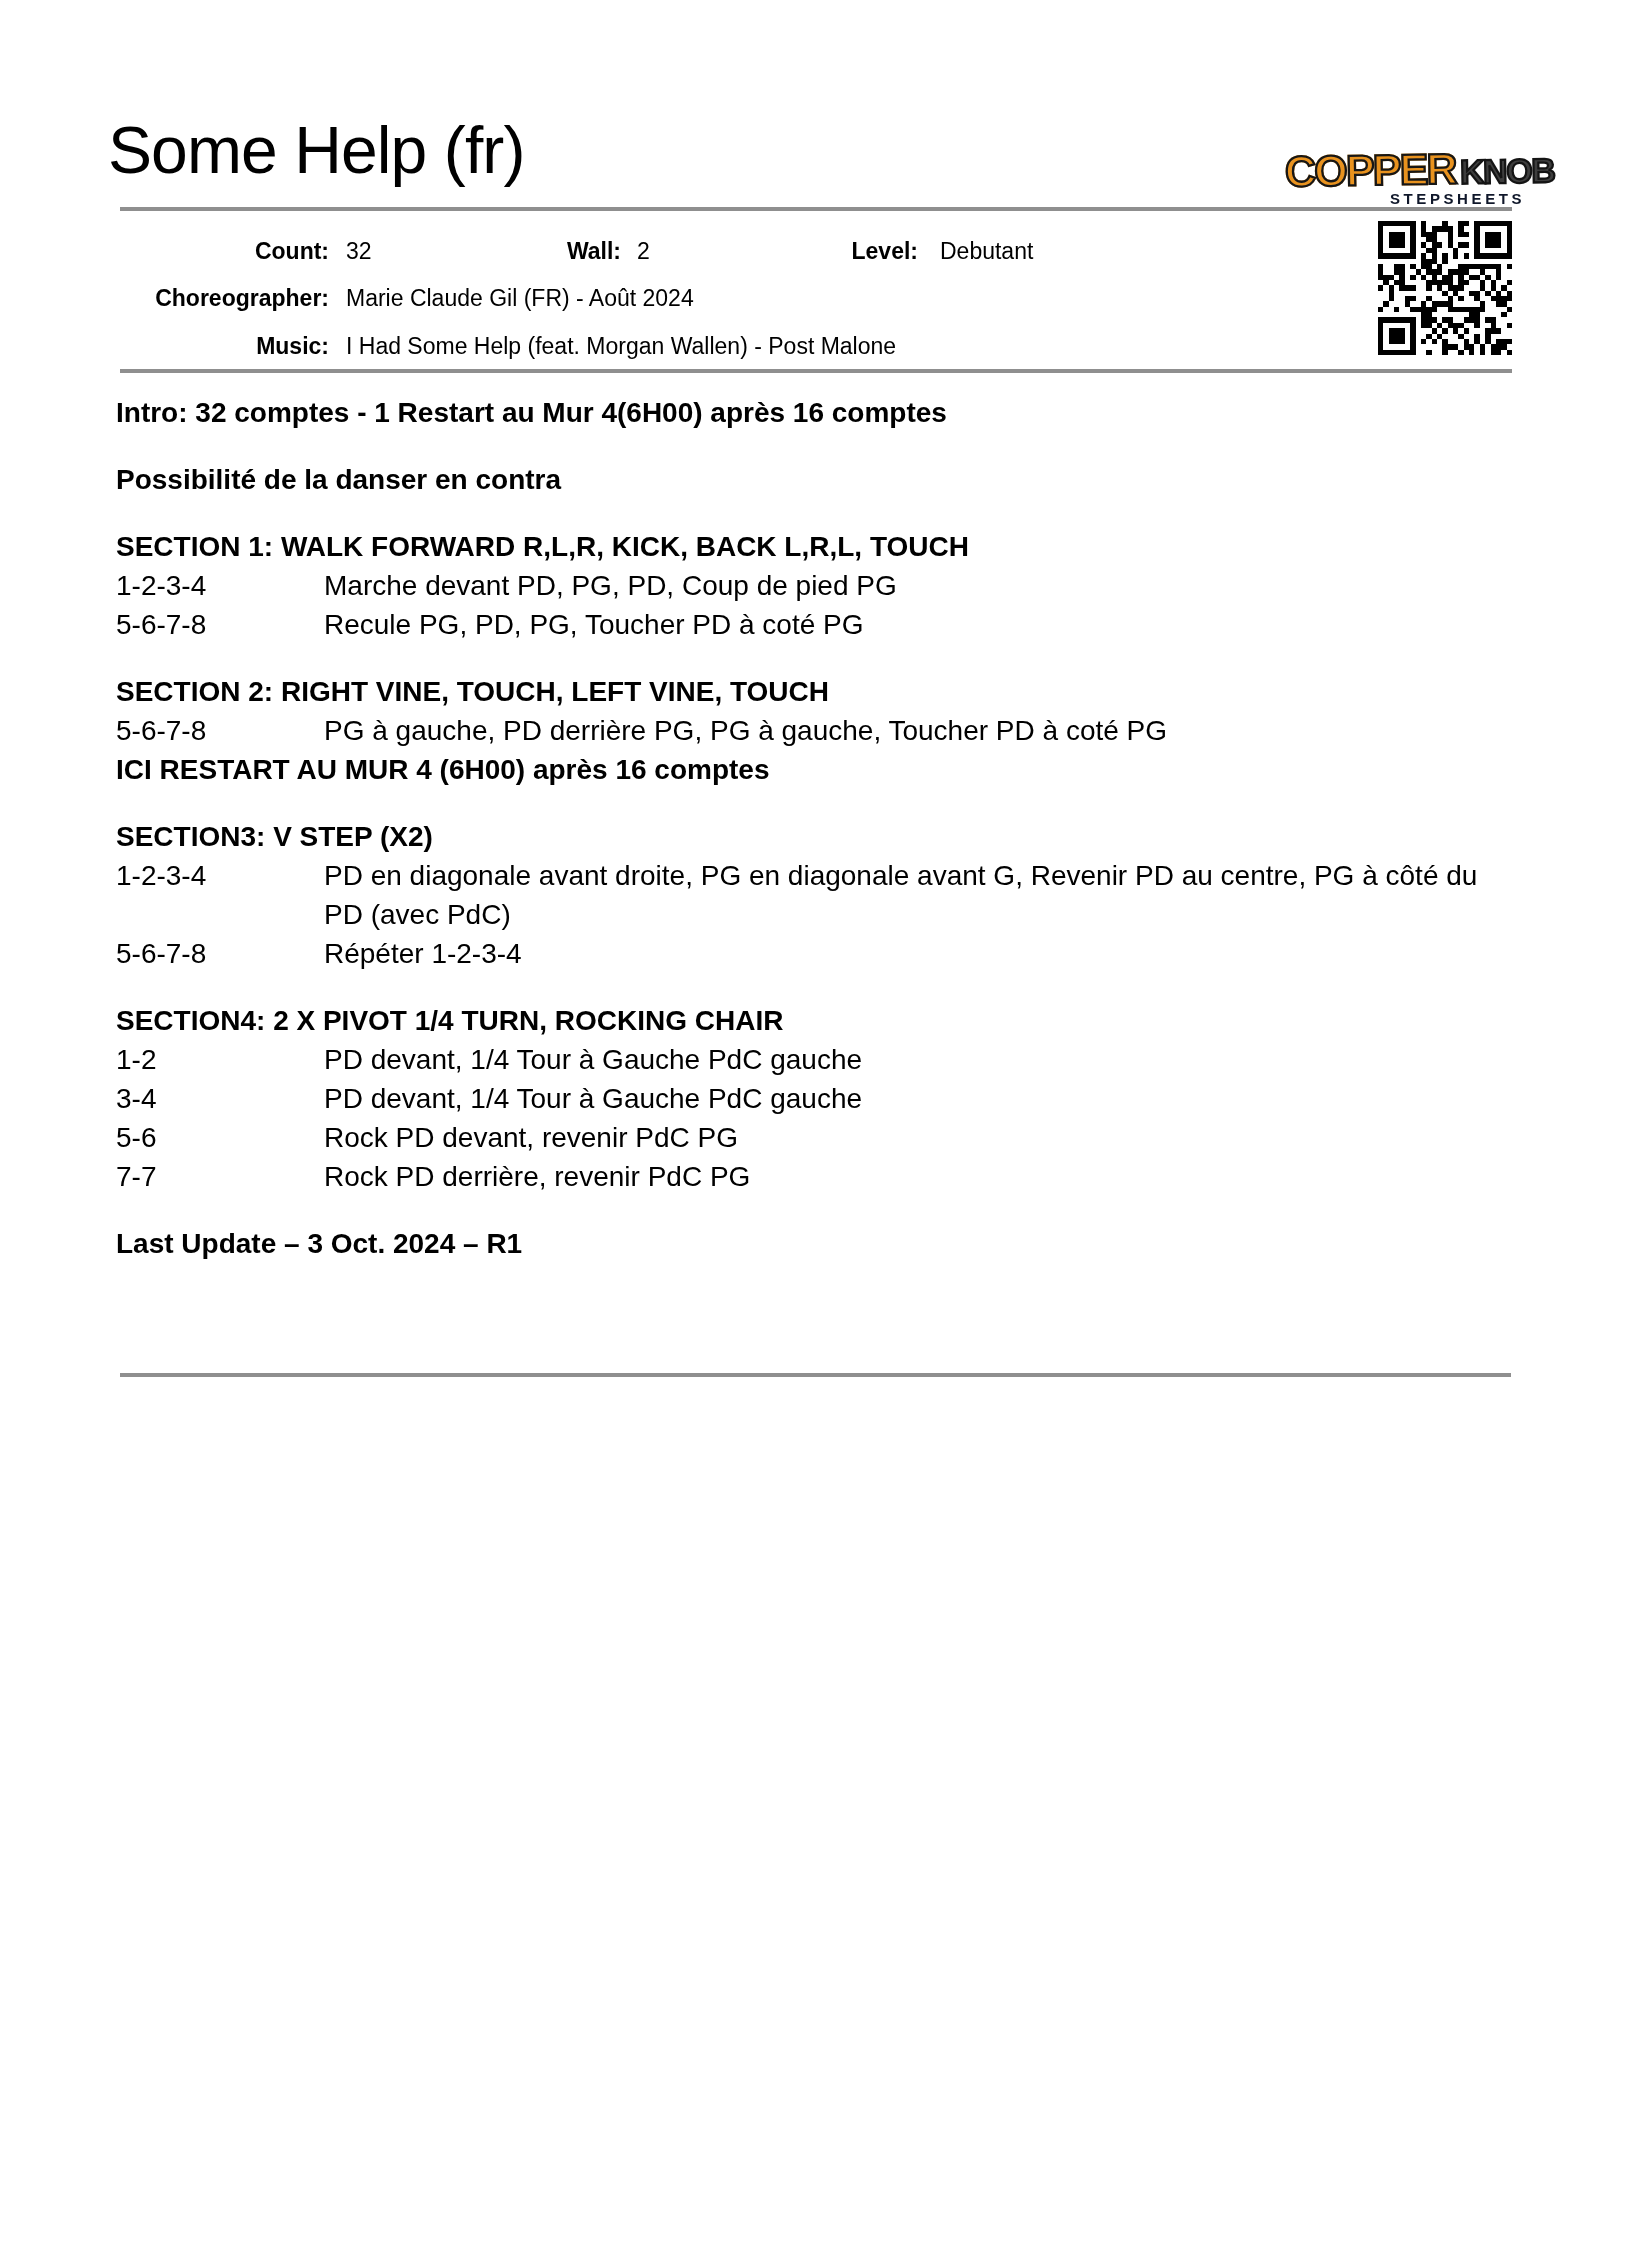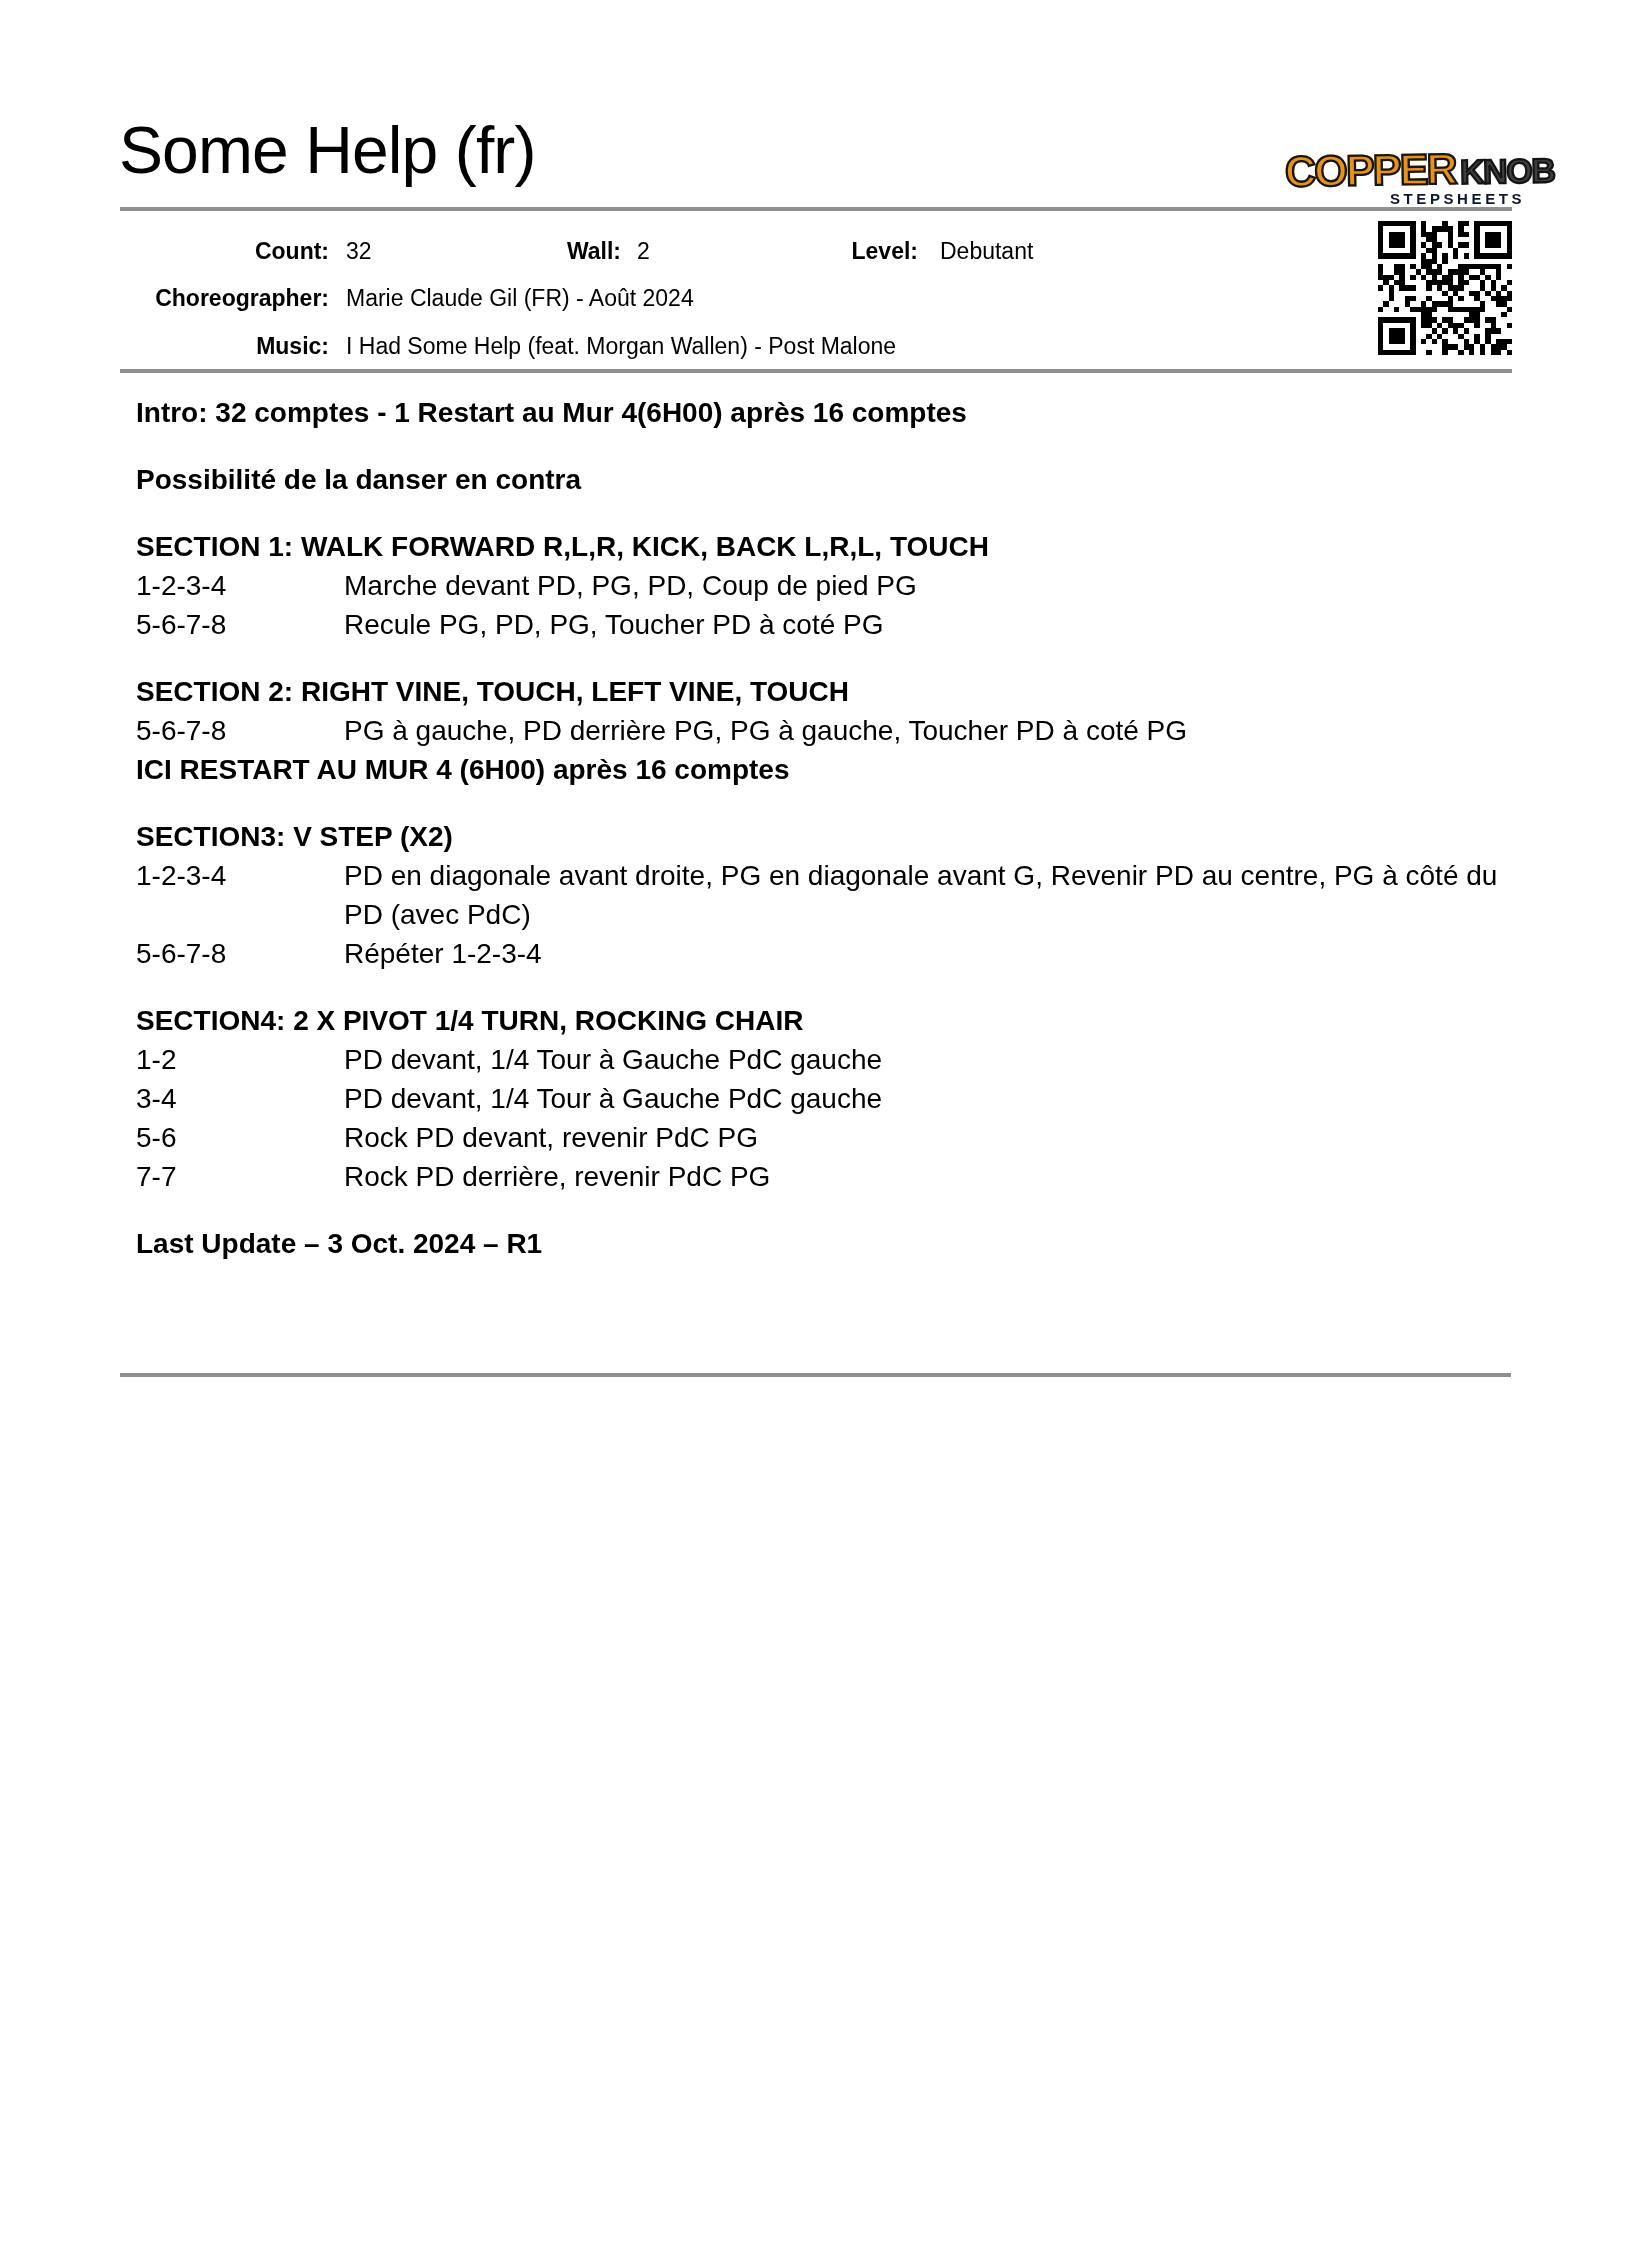--- a/index.html
+++ b/index.html
@@ -8,21 +8,21 @@
     width:1627px; height:2301px;
     position:relative;
     font-family:"Liberation Sans", sans-serif;
     color:#000000;
     overflow:hidden;
   }
   .page { position:absolute; inset:0; background:#ffffff; }
 
   
   .title {
-    position:absolute; left:119px; top:116px;
+    position:absolute; left:108px; top:116px;
     font-size:66px; font-weight:400; line-height:1.05;
     letter-spacing:-0.9px; white-space:nowrap;
   }
 
   
   .rule { position:absolute; left:120px; width:1392px; height:4.1px; background:#8f8f8f; }
   .rule-title  { top:207px; }
   .rule-header { top:369px; }
   .rule-bottom { top:1373px; width:1391px; }
 
@@ -58,21 +58,21 @@
   .hdr-label { position:absolute; font-weight:700; text-align:right; white-space:nowrap; }
   .hdr-value { position:absolute; white-space:nowrap; }
   .lab-count, .lab-choreo, .lab-music { left:120px; width:209px; }
   .val-count, .val-choreo, .val-music { left:346px; }
   .lab-wall  { left:452px; width:169px; }
   .val-wall  { left:637px; }
   .lab-level { left:737px; width:181px; }
   .val-level { left:940px; }
 
   
-  .body-text { position:absolute; left:136px; top:393px; width:1392px; font-size:28px; }
+  .body-text { position:absolute; left:116px; top:393px; width:1392px; font-size:28px; }
   .line { line-height:39px; }
   .bold { font-weight:700; }
   .gap  { margin-top:28px; }
   .step { display:flex; }
   .step .counts { flex:0 0 208px; }
   .step .desc   { flex:1 1 auto; }
 </style>
 </head>
 <body>
 

